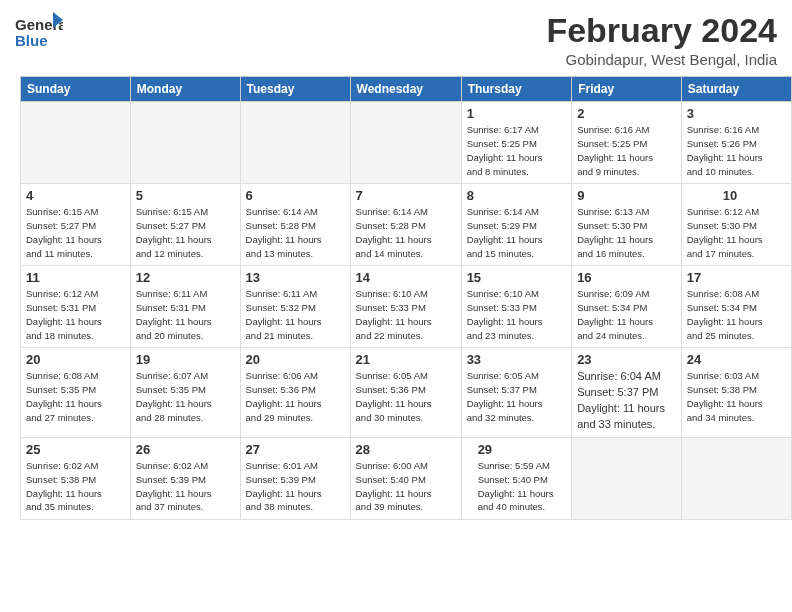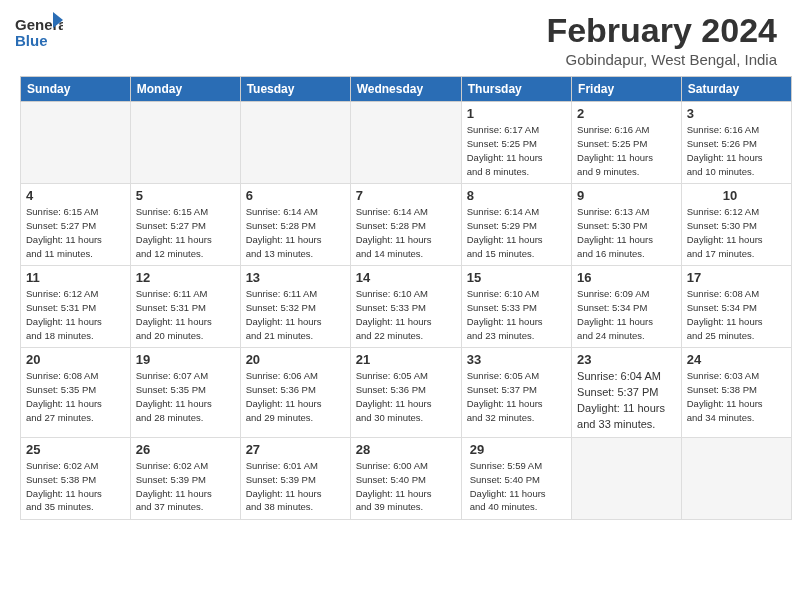--- a/index.html
+++ b/index.html
@@ -248,21 +248,21 @@
 Daylight: 11 hours
 and 38 minutes.</div>
           </td>
           <td style="border: 1px solid rgb(221, 221, 221); vertical-align: top; padding: 4px 5px; height: 82px; font-size: 9.5px; color: rgb(51, 51, 51); background: rgb(255, 255, 255);">
             <div style="font-size: 13px; font-weight: bold; color: rgb(51, 51, 51); margin-bottom: 2px; font-family: Arial, sans-serif;">28</div>
             <div style="font-size: 9.5px; line-height: 1.45; color: rgb(51, 51, 51); font-family: Arial, sans-serif; white-space: pre-line;">Sunrise: 6:00 AM
 Sunset: 5:40 PM
 Daylight: 11 hours
 and 39 minutes.</div>
           </td>
-          <td style="border: 1px solid rgb(221, 221, 221); vertical-align: top; padding: 4px 8px; height: 82px; font-size: 9.5px; color: rgb(51, 51, 51); background: rgb(255, 255, 255);">
+          <td style="border: 1px solid rgb(221, 221, 221); vertical-align: top; padding: 4px 16px; height: 82px; font-size: 9.5px; color: rgb(51, 51, 51); background: rgb(255, 255, 255);">
             <div style="font-size: 13px; font-weight: bold; color: rgb(51, 51, 51); margin-bottom: 2px; font-family: Arial, sans-serif;">29</div>
             <div style="font-size: 9.5px; line-height: 1.45; color: rgb(51, 51, 51); font-family: Arial, sans-serif; white-space: pre-line;">Sunrise: 5:59 AM
 Sunset: 5:40 PM
 Daylight: 11 hours
 and 40 minutes.</div>
           </td>
           <td style="border: 1px solid rgb(221, 221, 221); vertical-align: top; padding: 4px 5px; height: 82px; font-size: 9.5px; color: rgb(51, 51, 51); background: rgb(245, 245, 245);"></td>
           <td style="border: 1px solid rgb(221, 221, 221); vertical-align: top; padding: 4px 5px; height: 82px; font-size: 9.5px; color: rgb(51, 51, 51); background: rgb(245, 245, 245);"></td>
         </tr>
       </tbody>

